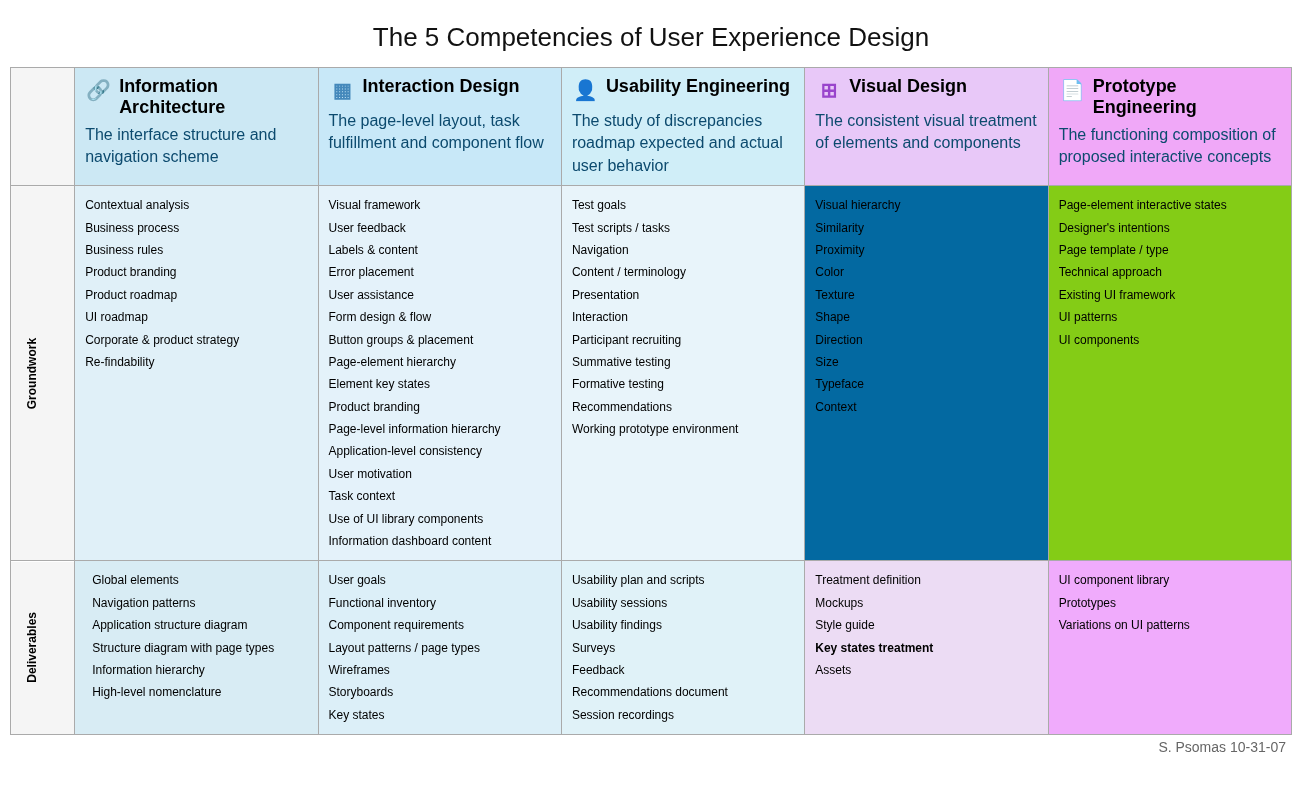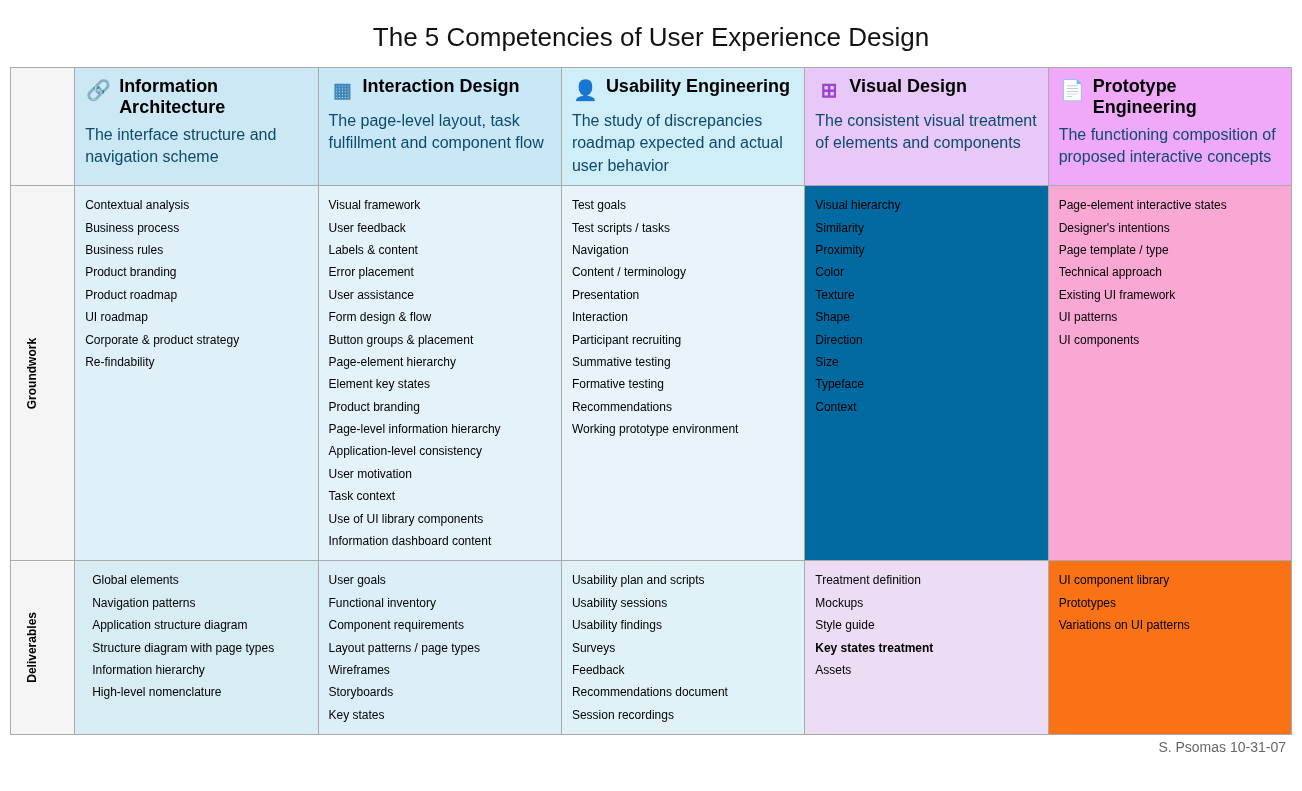--- a/index.html
+++ b/index.html
@@ -75,27 +75,27 @@
       border: 1px solid #aaa;
       vertical-align: top;
       padding: 8px 10px;
       font-size: 12px;
       line-height: 1.7;
     }
     .body-row .col-ia { background: #e0f0f8; }
     .body-row .col-id { background: #e4f2fa; }
     .body-row .col-ue { background: #e8f4fa; }
     .body-row .col-vd { background: #0369a1; }
-    .body-row .col-pe { background: #f9a8d4; }
+    .body-row .col-pe { background: #84cc16; }
 
     .deliverables-row .col-ia { background: #d8ecf4; padding-left: 17px; }
     .deliverables-row .col-id { background: #dceff8; }
     .deliverables-row .col-ue { background: #e0f2f8; }
     .deliverables-row .col-vd { background: #ecdcf4; margin-top: 33px; }
-    .deliverables-row .col-pe { background: #f97316; margin-top: 46px; }
+    .deliverables-row .col-pe { background: #f0abfc; margin-top: 46px; }
 
     .item-list {
       list-style: none;
       padding: 0;
       margin: 0;
     }
     .item-list li {
       padding: 1px 0;
     }
     .footer-text {

